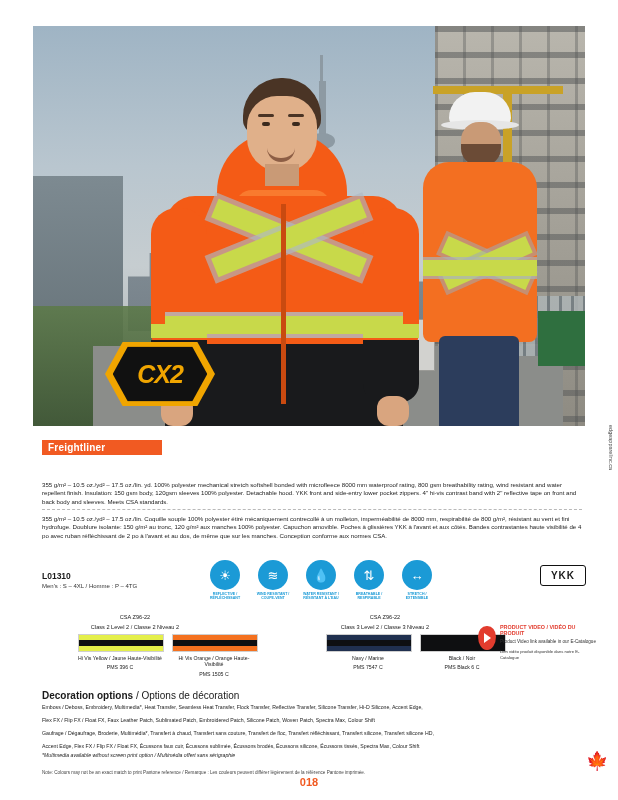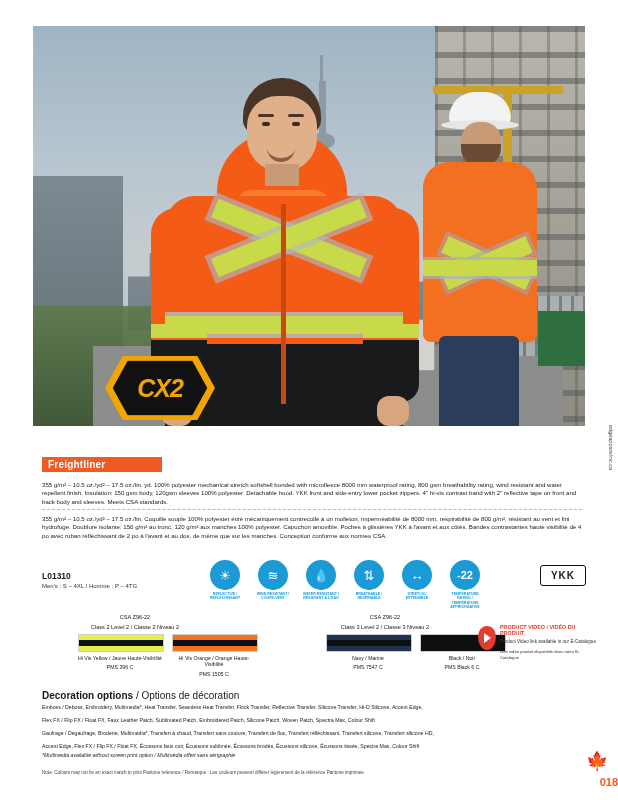--- a/index.html
+++ b/index.html
@@ -79,33 +79,33 @@
   .m1 .sleeveR{position:absolute;right:0;top:130px;width:56px;height:150px;background:#f45b16;border-radius:26px;}
   .m1 .cuffL{position:absolute;left:0;top:246px;width:56px;height:14px;background:#c8d94a;}
   .m1 .cuffR{position:absolute;right:0;top:246px;width:56px;height:14px;background:#c8d94a;}
   .m1 .blkL{position:absolute;left:0;top:262px;width:56px;height:62px;background:#191a1c;border-radius:0 0 18px 18px;}
   .m1 .blkR{position:absolute;right:0;top:262px;width:56px;height:62px;background:#191a1c;border-radius:0 0 18px 18px;}
   .m1 .handL{position:absolute;left:10px;top:318px;width:32px;height:30px;background:#d9a57f;border-radius:12px;}
   .m1 .handR{position:absolute;right:10px;top:318px;width:32px;height:30px;background:#d9a57f;border-radius:12px;}
 
   
   .badge{
-    position:absolute;left:72px;top:330px;width:110px;height:64px;
+    position:absolute;left:72px;top:316px;width:110px;height:64px;
   }
   .badge .hex{
     position:absolute;inset:0;background:#111;
     clip-path:polygon(16% 0,84% 0,100% 50%,84% 100%,16% 100%,0 50%);
   }
   .badge .hex.out{background:#f0a500;transform:scale(1.0);}
   .badge .hex.in{background:#111;transform:scale(.86);}
   .badge .txt{position:absolute;inset:0;display:flex;align-items:center;justify-content:center;
     color:#f0a500;font-weight:bold;font-style:italic;font-size:25px;letter-spacing:-1px;}
 
   
-  .brandbar{position:absolute;left:42px;top:440px;width:120px;height:15px;background:#f15a22;margin-top:17px;}
+  .brandbar{position:absolute;left:42px;top:440px;width:120px;height:15px;background:#f15a22;}
   .brandbar span{display:block;color:#fff;font-size:10px;font-weight:bold;line-height:15px;padding-left:6px;letter-spacing:.2px;}
 
   .title{position:absolute;left:42px;top:461px;width:540px;font-size:12.5px;font-weight:bold;letter-spacing:.1px;}
 
   .desc{position:absolute;left:42px;width:540px;font-size:6.1px;line-height:8.4px;color:#222;}
   .desc.en{top:481px;}
   .dashline{position:absolute;left:42px;top:509px;width:540px;border-top:1px dashed #b9b9b9;}
   .desc.fr{top:515px;}
 
   
@@ -153,21 +153,21 @@
   .decohead .fr{font-weight:normal;}
   .decoline{position:absolute;left:42px;width:520px;font-size:5.2px;line-height:7.2px;color:#222;}
   .decoline.a{top:704px;}
   .decoline.b{top:717px;}
   .decoline.c{top:730px;}
   .decoline.d{top:743px;}
   .decoline.e{top:752px;font-style:italic;}
 
   .note{position:absolute;left:42px;top:770px;width:520px;font-size:4.6px;color:#444;}
 
-  .pagenum{position:absolute;left:0;right:0;bottom:12px;text-align:right;font-size:11px;font-weight:bold;color:#f15a22;margin-top:40px;}
+  .pagenum{position:absolute;left:0;right:0;bottom:12px;text-align:center;font-size:11px;font-weight:bold;color:#f15a22;margin-top:40px;}
 
   .sideurl{
     position:absolute;right:4px;top:470px;transform:rotate(90deg);transform-origin:right top;
     font-size:5.5px;color:#444;white-space:nowrap;
   }
   .maple{position:absolute;right:10px;bottom:28px;width:22px;height:22px;color:#e23c2e;font-size:18px;line-height:22px;text-align:center;}
 </style>
 </head>
 <body>
 
@@ -261,24 +261,20 @@
       <div class="cap">WATER RESISTANT / RÉSISTANT À L'EAU</div>
     </div>
     <div class="ic">
       <div class="circ">⇅</div>
       <div class="cap">BREATHABLE / RESPIRABLE</div>
     </div>
     <div class="ic">
       <div class="circ">↔</div>
       <div class="cap">STRETCH / EXTENSIBLE</div>
     </div>
-    <div class="ic">
-      <div class="circ" style="font-size:11px;font-weight:bold;">-22</div>
-      <div class="cap">TEMPERATURE RATING / TEMPÉRATURE APPROXIMATIVE</div>
-    </div>
   </div>
   <div class="ykk">YKK</div>
 
   <div class="csa l">CSA Z96-22</div>
   <div class="classline l">Class 2 Level 2 / Classe 2 Niveau 2</div>
   <div class="csa r">CSA Z96-22</div>
   <div class="classline r">Class 3 Level 2 / Classe 3 Niveau 2</div>
 
   <div class="sw sw1">
     <div class="bar y"></div>

